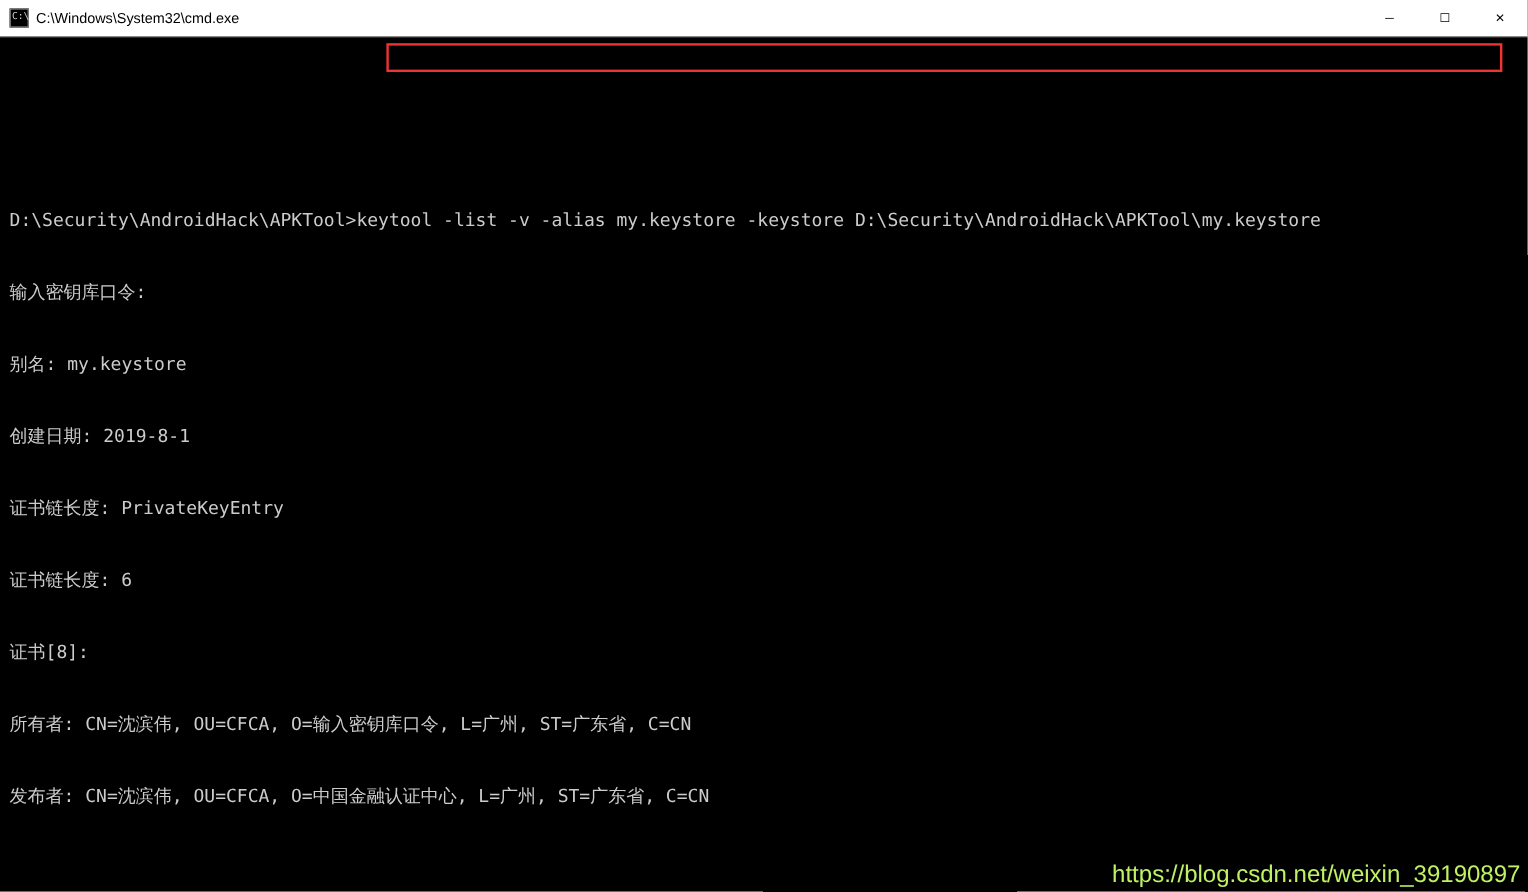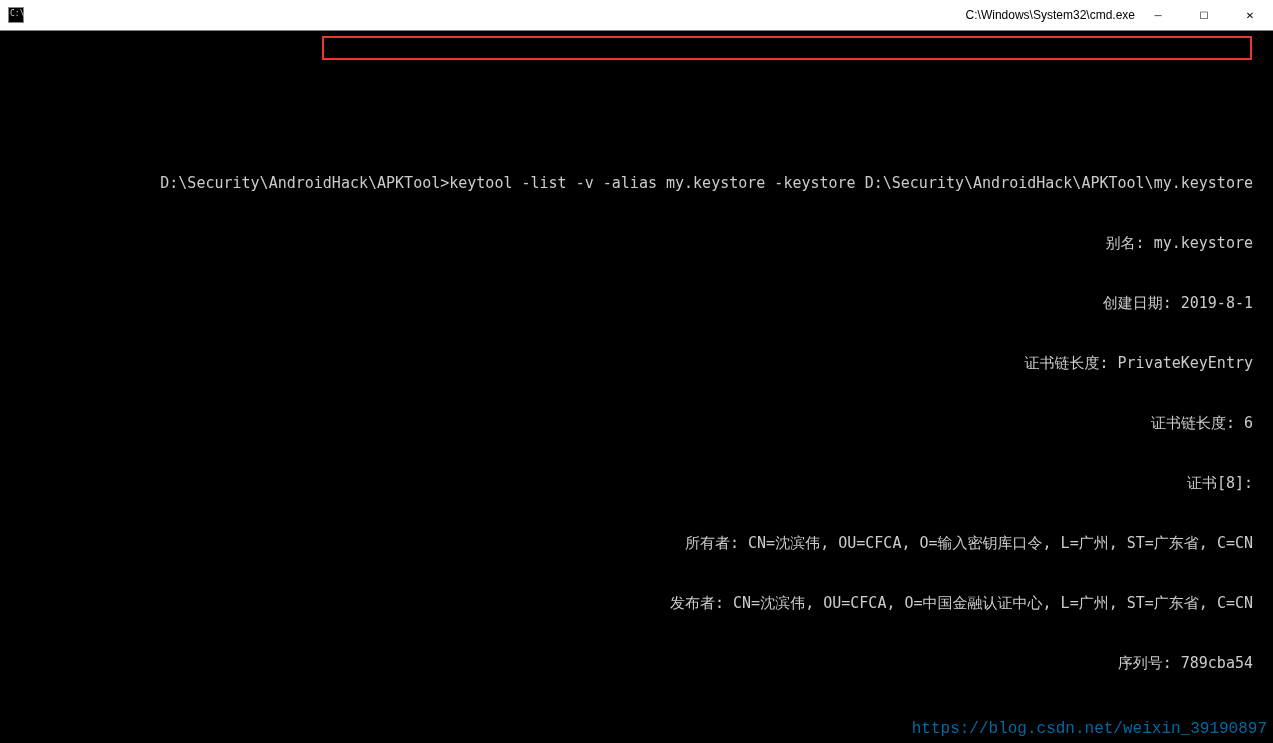--- a/index.html
+++ b/index.html
@@ -1,15 +1,15 @@
 <!DOCTYPE html>
 <html><head>
 <meta charset="utf-8">
 <style>
-  * { box-sizing: border-box; text-align: right; }
+  * { box-sizing: border-box; }
   html, body { margin: 0; padding: 0; height: 100%; font-family: "Segoe UI", Tahoma, sans-serif; }
   body { width: 1273px; height: 743px; background: #fff; overflow: hidden; }
 
   .titlebar {
     height: 31px;
     background: #fff;
     border-bottom: 1px solid #888;
     display: flex;
     align-items: center;
     padding: 0 0 0 8px;
@@ -23,56 +23,56 @@
   .winbtn { width: 46px; height: 100%; display: flex; align-items: center; justify-content: center; font-family: "Segoe UI Symbol", sans-serif; font-size: 10px; }
 
   .terminal {
     width: 100%;
     height: calc(100% - 31px);
     background: #000;
     color: #ccc;
     font-family: Consolas, "SimSun", "NSimSun", monospace;
     font-size: 15px;
     line-height: 20px;
-    padding: 2px 20px;
+    padding: 2px 8px;
     white-space: pre;
     overflow: hidden;
     position: relative;
   }
 
   .line { white-space: pre; }
   .red-box { position: absolute; border: 2px solid #e33; pointer-events: none; }
-  .watermark { position: absolute; right: 6px; bottom: 4px; color: #0369a1; font-size: 16px; font-family: Liberation Mono, monospace; }
+  .watermark { position: absolute; right: 6px; bottom: 4px; color: #bef264; font-size: 20px; font-family: Liberation Sans, sans-serif; }
 </style>
 </head>
 <body>
 
 <div class="titlebar">
   <div class="icon"></div>
   <div class="title">C:\Windows\System32\cmd.exe</div>
   <div class="winbtns">
     <div class="winbtn">─</div>
     <div class="winbtn">☐</div>
     <div class="winbtn close">✕</div>
   </div>
 </div>
 
 <div class="terminal">
   <div class="red-box" style="left:322px; top:5px; width:930px; height:24px;"></div>
 
   <div class="line"> </div>
   <div class="line"><span>D:\Security\AndroidHack\APKTool&gt;</span><span>keytool -list -v -alias my.keystore -keystore D:\Security\AndroidHack\APKTool\my.keystore</span></div>
+  <div class="line">输入密钥库口令:</div>
   <div class="line">别名: my.keystore</div>
   <div class="line">创建日期: 2019-8-1</div>
   <div class="line">证书链长度: PrivateKeyEntry</div>
   <div class="line">证书链长度: 6</div>
   <div class="line">证书[8]:</div>
   <div class="line">所有者: CN=沈滨伟, OU=CFCA, O=输入密钥库口令, L=广州, ST=广东省, C=CN</div>
   <div class="line">发布者: CN=沈滨伟, OU=CFCA, O=中国金融认证中心, L=广州, ST=广东省, C=CN</div>
-  <div class="line">序列号: 789cba54</div>
   
   
   
   
   
   
   
   
   
   

